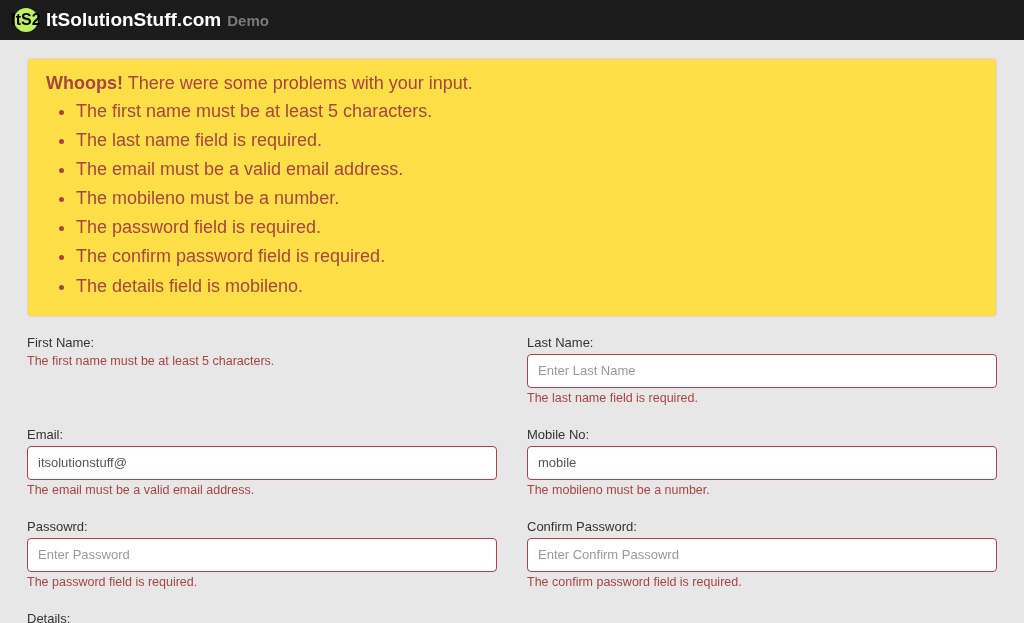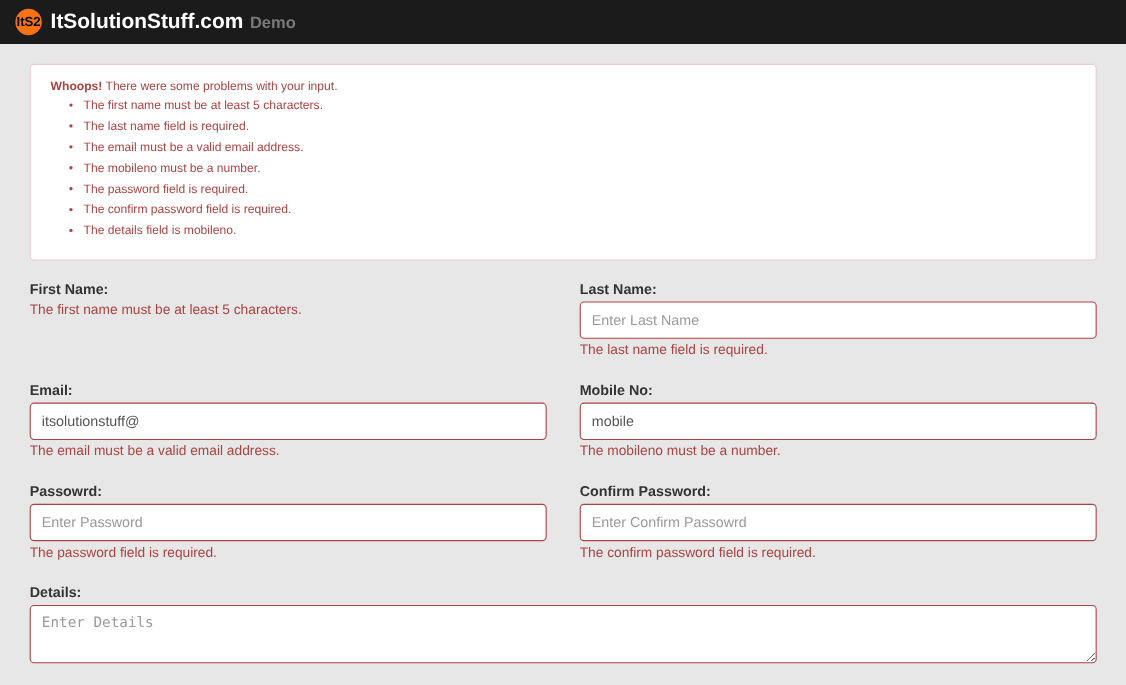--- a/index.html
+++ b/index.html
@@ -1,29 +1,29 @@
 <!DOCTYPE html>
 <html><head>
   <meta charset="utf-8">
   <style>
     * { box-sizing: border-box; margin: 0; padding: 0; }
     body { font-family: -apple-system, "Helvetica Neue", Arial, sans-serif; background: #e7e7e7; font-size: 14px; color: #333; }
     .navbar { background: #1b1b1b; height: 40px; display: flex; align-items: center; padding: 0 14px; }
-    .navbar-logo { width: 24px; height: 24px; background: #f97316; border-radius: 50%; display: flex; align-items: center; justify-content: center; font-size: 12px; font-weight: bold; color: #000; margin-right: 8px; }
+    .navbar-logo { width: 24px; height: 24px; background: #bef264; border-radius: 50%; display: flex; align-items: center; justify-content: center; font-size: 16px; font-weight: bold; color: #000; margin-right: 8px; }
     .navbar-title { color: #fff; font-size: 19px; font-weight: bold; }
     .navbar-sub { color: #7a7a7a; font-size: 15px; font-weight: bold; margin-left: 6px; }
     .container { max-width: 970px; margin: 0 auto; padding: 18px 0 30px; }
-    .alert { background: #ffffff; border: 1px solid #ebccd1; border-radius: 4px; color: #a94442; padding: 14px 18px 14px 18px; font-size: 11px; margin-bottom: 18px; }
+    .alert { background: #fde047; border: 1px solid #ebccd1; border-radius: 4px; color: #a94442; padding: 14px 18px 14px 18px; font-size: 18px; margin-bottom: 18px; }
     .alert strong { font-weight: bold; }
     .alert ul { margin: 4px 0 0 30px; }
     .alert li { margin: 3px 0; line-height: 1.45; }
     .row { display: flex; gap: 30px; margin-bottom: 8px; }
     .col { flex: 1; }
     .col-full { flex: 1 1 100%; }
-    .label { font-weight: bold; margin-bottom: 4px; display: block; font-size: 13px; }
+    .label { font-weight: normal; margin-bottom: 4px; display: block; font-size: 13px; }
     .form-control { width: 100%; padding: 7px 10px; font-size: 13px; line-height: 1.4; color: #555; background: #fff; border: 1px solid #a94442; border-radius: 4px; outline: none; }
     .form-control::placeholder { color: #999; }
     .textarea { resize: vertical; min-height: 50px; }
     .err { color: #a94442; font-size: 12.5px; margin-top: 3px; display: block; }
     .form-group { margin-bottom: 14px; }
     .wrap-bottom { border-bottom: 1px solid #ddd; padding-bottom: 22px; }
   </style>
 </head>
 <body>
 

